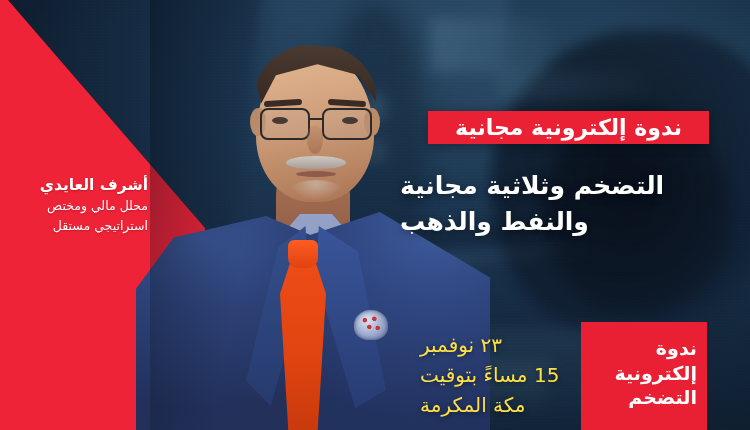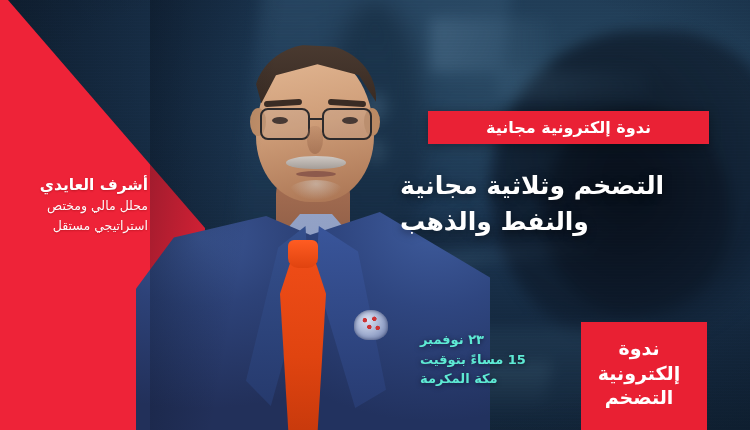--- a/index.html
+++ b/index.html
@@ -254,55 +254,55 @@
   }
 
   
   .pill {
     position: absolute; left: 428px; top: 111px; width: 281px; height: 33px;
     background: #ea2135;
     display: flex; align-items: center; justify-content: center;
     box-shadow: 0 2px 10px rgba(0,0,0,.35);
   }
   .pill span {
-    color: #fff; font-size: 16px; font-weight: 700; letter-spacing: .3px;
+    color: #fff; font-size: 22px; font-weight: 700; letter-spacing: .3px;
     line-height: 1;
   }
 
   
   .headline {
     position: absolute; left: 400px; top: 168px; width: 310px;
     text-align: left; color: #fff;
     font-size: 25px; font-weight: 700; line-height: 1.42;
     text-shadow: 0 2px 8px rgba(0,0,0,.5);
     direction: rtl;
   }
   .headline .ln { display: block; text-align: left; }
 
   
   .datetime {
     position: absolute; left: 420px; top: 330px; width: 152px;
-    text-align: left; color: #5eead4;
-    font-size: 13px; font-weight: 700; line-height: 1.5;
+    text-align: left; color: #fde047;
+    font-size: 20px; font-weight: 400; line-height: 1.5;
     text-shadow: 0 1px 5px rgba(0,0,0,.5);
     direction: rtl;
   }
   .datetime .ln { display: block; text-align: left; }
 
   
   .cta-box {
     position: absolute; left: 581px; top: 322px; width: 126px; height: 108px;
     background: #e92033;
     display: flex; flex-direction: column;
     align-items: flex-start; justify-content: center;
     padding: 0 10px 6px 0;
     box-sizing: border-box;
   }
   .cta-box .ln {
-    display: block; width: 100%; text-align: center;
+    display: block; width: 100%; text-align: right;
     color: #fff; font-size: 19px; font-weight: 700; line-height: 1.3;
   }
 </style>
 </head>
 <body>
 
 <div class="canvas">
 
   <div class="bg-base"></div>
   <div class="bg-blur-shapes">

